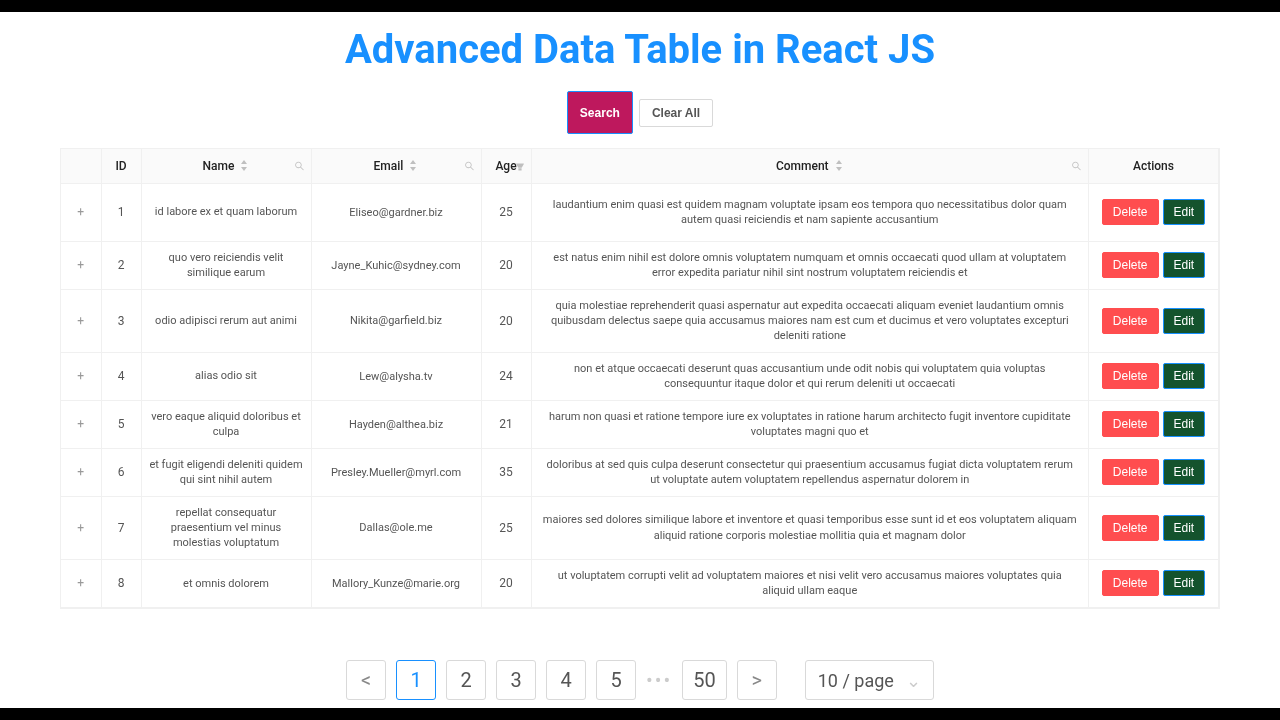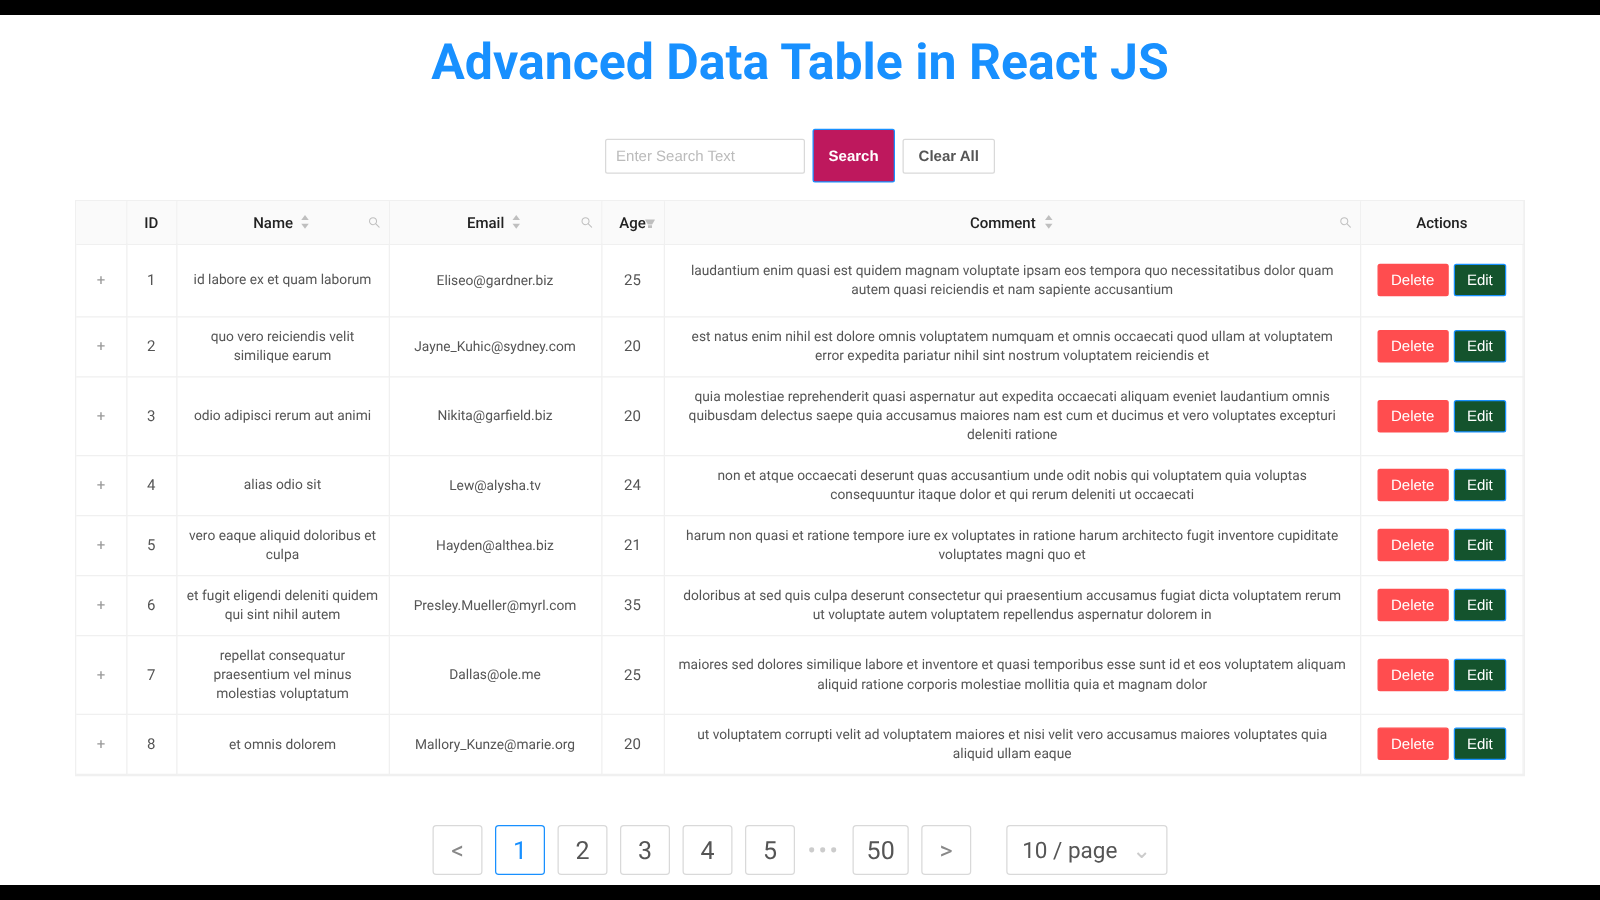--- a/index.html
+++ b/index.html
@@ -1,20 +1,20 @@
 <!DOCTYPE html>
 <html><head>
 <meta charset="utf-8">
 <style>
   * { box-sizing: border-box; margin: 0; padding: 0; }
   html, body { width: 1280px; height: 720px; font-family: -apple-system, BlinkMacSystemFont, "Segoe UI", Roboto, "Helvetica Neue", Arial, sans-serif; background: #fff; color: #555; }
   .letterbox { background: #000; width: 1280px; height: 720px; display: flex; flex-direction: column; }
   .bar { height: 12px; background: #000; flex-shrink: 0; }
   .stage { background: #fff; flex: 1; overflow: hidden; position: relative; }
-  .title { text-align: center; font-size: 40px; font-weight: 700; color: #1890ff; margin-top: 14px; margin-bottom: 30px; }
+  .title { text-align: center; font-size: 40px; font-weight: 700; color: #1890ff; margin-top: 14px; margin-bottom: 18px; }
   .searchbar { display: flex; justify-content: center; align-items: center; gap: 6px; margin-bottom: 14px; }
   .searchbar input { height: 28px; width: 160px; border: 1px solid #d9d9d9; border-radius: 2px; padding: 0 8px; font-size: 12px; }
   .searchbar input::placeholder { color: #bbb; }
   .btn-primary { background: #be185d; color: #fff; border: 1px solid #1890ff; border-radius: 2px; height: 43px; padding: 0 12px; font-size: 12px; cursor: pointer; font-weight: bold; }
   .btn-default { background: #fff; color: #555; border: 1px solid #d9d9d9; border-radius: 2px; height: 28px; padding: 0 12px; font-size: 12px; cursor: pointer; font-weight: bold; }
   .table-wrap { margin: 0 60px; border: 1px solid #f0f0f0; }
   table { width: 100%; border-collapse: collapse; font-size: 12px; }
   th, td { text-align: center; padding: 8px 6px; border-bottom: 1px solid #f0f0f0; border-right: 1px solid #f0f0f0; color: #555; }
   th { background: #fafafa; font-weight: 500; color: #222; position: relative; height: 34px; }
   .expand-col { width: 40px; }
@@ -51,21 +51,20 @@
 </style>
 </head>
 <body>
 
 <div class="letterbox">
   <div class="bar"></div>
   <div class="stage">
     <h1 class="title">Advanced Data Table in React JS</h1>
 
     <div class="searchbar">
-      <input type="text" placeholder="Enter Search Text" style="">
       <button class="btn-primary">Search</button>
       <button class="btn-default">Clear All</button>
     </div>
 
     <div class="table-wrap">
       <table>
         <thead>
           <tr>
             <th class="expand-col"></th>
             <th class="id-col">

